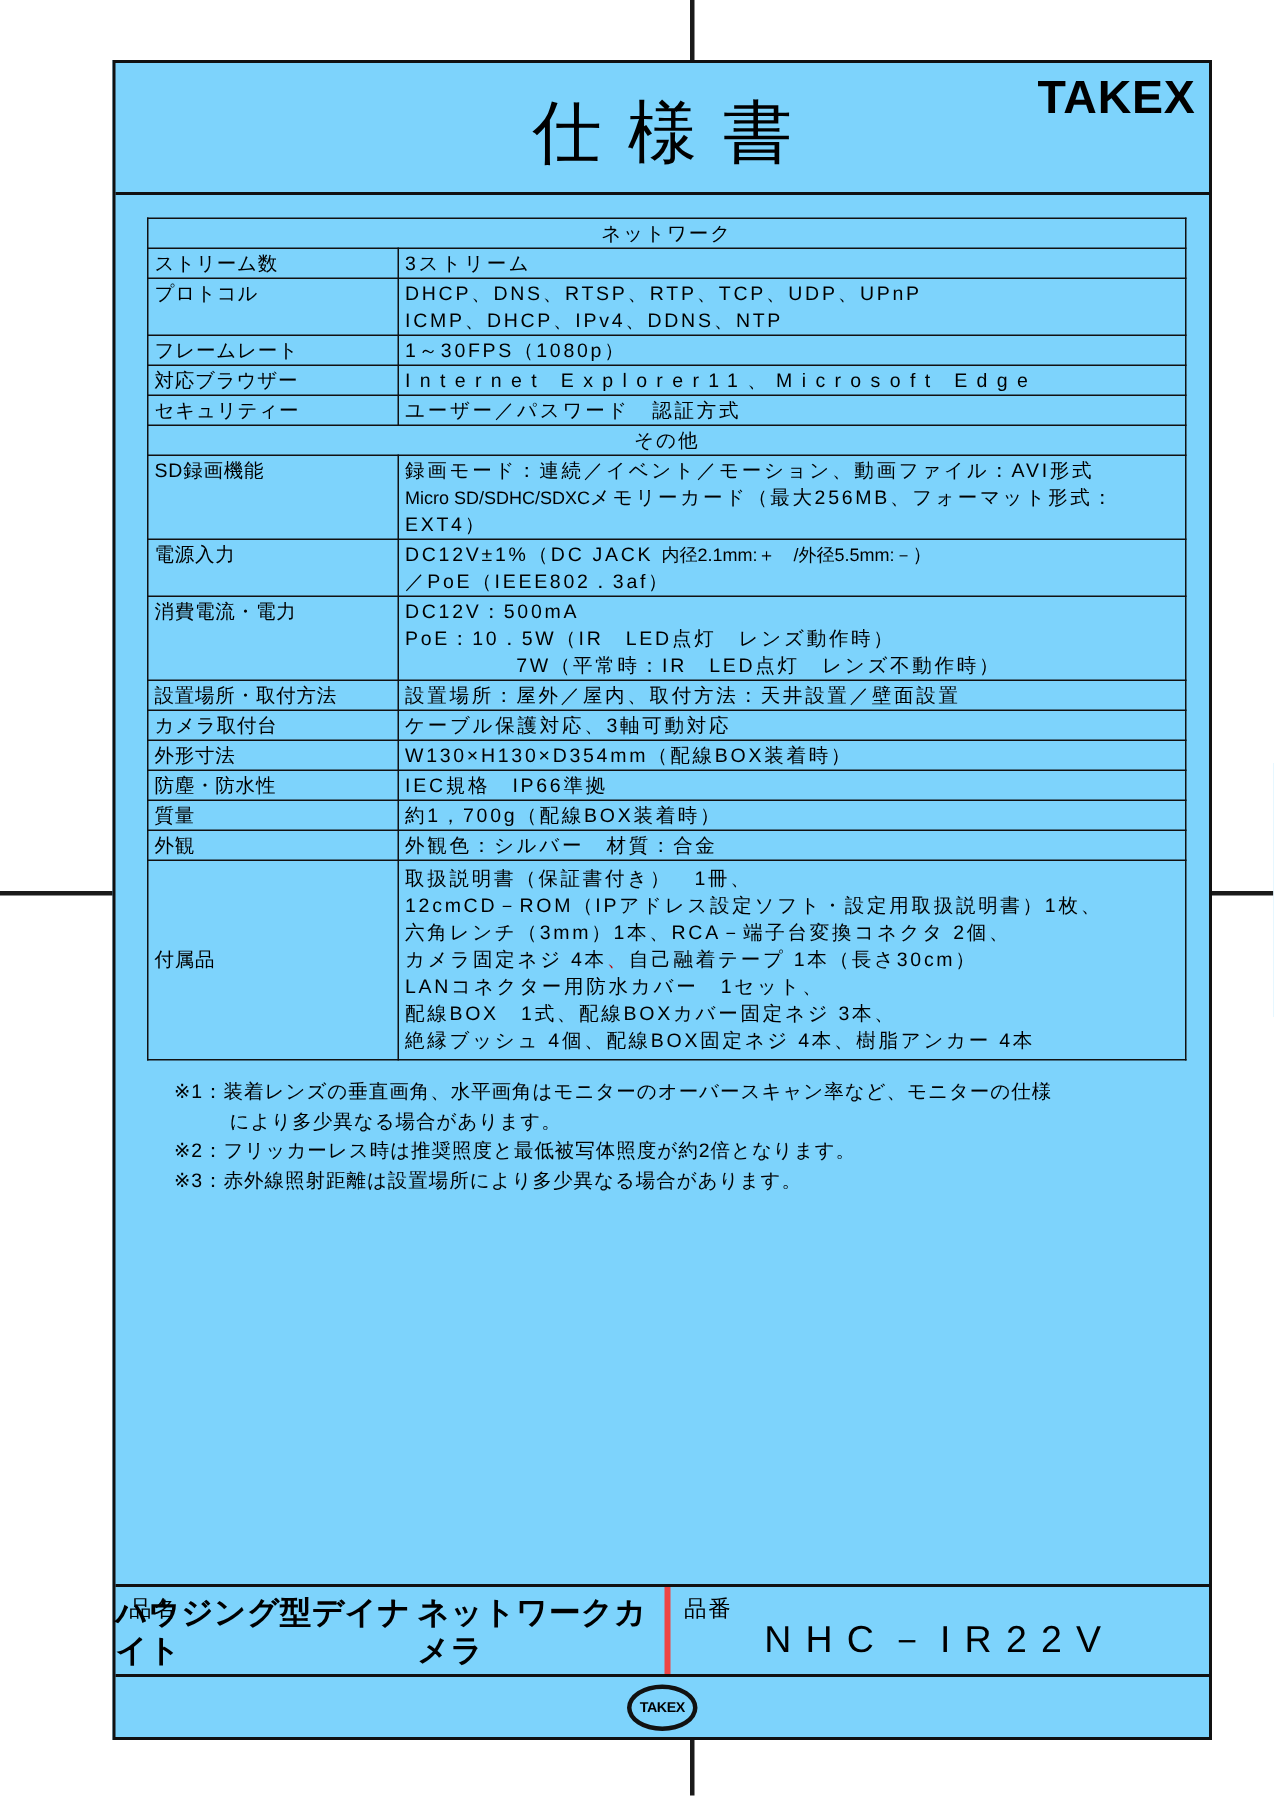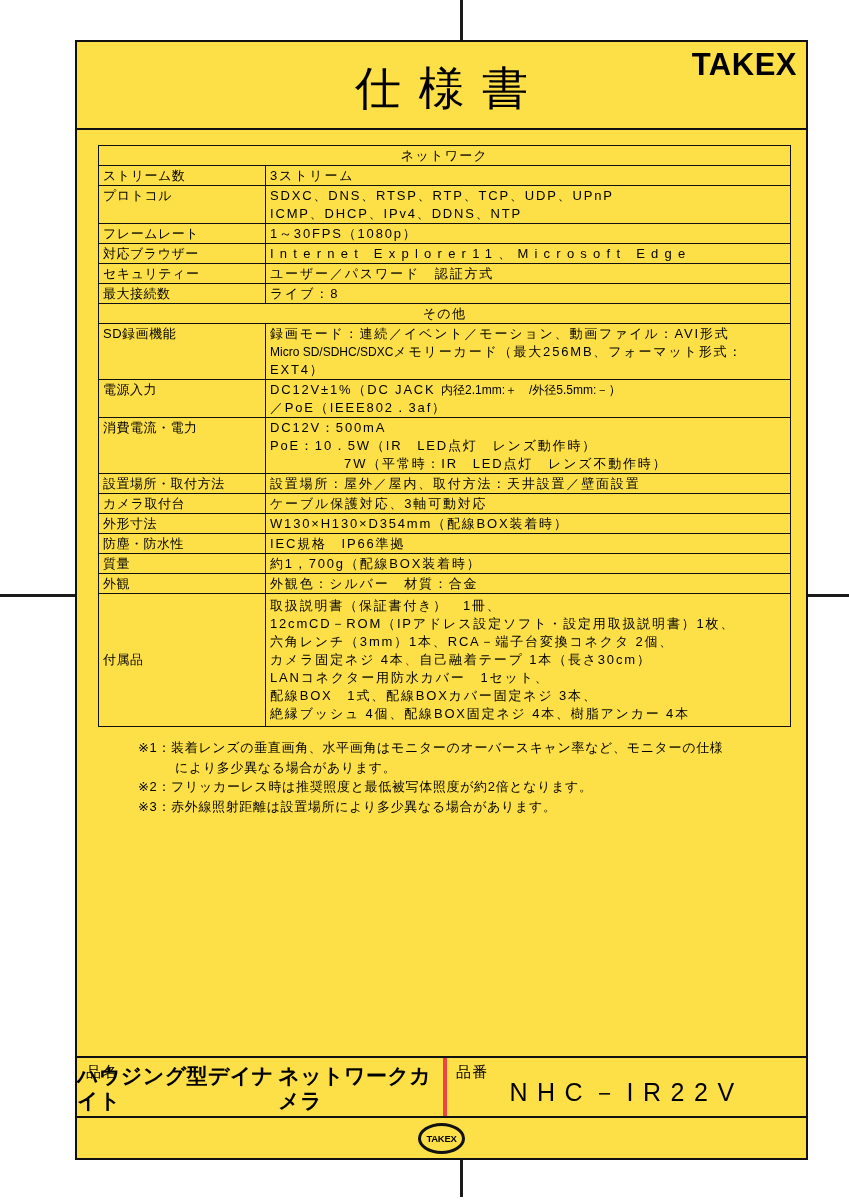--- a/index.html
+++ b/index.html
@@ -20,21 +20,21 @@
   .trim-top    { left: 460px; top: 0;      width: 3px;  height: 42px; }
   .trim-bottom { left: 460px; top: 1159px; width: 3px;  height: 38px; }
   .trim-left   { left: 0;     top: 594px;  width: 77px; height: 3px;  }
   .trim-right  { left: 805px; top: 594px;  width: 44px; height: 3px;  }
 
   .frame {
     position: absolute;
     left: 75px; top: 40px;
     width: 733px; height: 1120px;
     border: 2.5px solid #111;
-    background: #fde047;
+    background: #7dd3fc;
     display: flex;
     flex-direction: column;
   }
 
   
   .doc-header {
     height: 88px;
     border-bottom: 2.5px solid #111;
     position: relative;
     display: flex;
@@ -78,21 +78,21 @@
     height: 19px;
     letter-spacing: 0.1em;
   }
   td.lbl { width: 167px; letter-spacing: 0.04em; line-height: 18px; }
   td.val {}
   .line { white-space: pre-wrap; line-height: 18px; letter-spacing: 0.14em; }
   .line .narrow { font-size: 12px; letter-spacing: 0; }
   .line.wide { letter-spacing: 0.48em; }
 
   
-  .notes { margin: 11px 0 0 40px; font-size: 13px; }
+  .notes { margin: 11px 0 0 18px; font-size: 13px; }
   .note { padding-left: 37px; text-indent: -37px; line-height: 19.5px; letter-spacing: 0.05em; }
 
   
   .name-band {
     flex: none;
     height: 60px;
     border-top: 2.5px solid #111;
     display: flex;
   }
   .name-cell {
@@ -178,46 +178,40 @@
             </tr>
             <tr>
               <td class="lbl">ストリーム数</td>
               <td class="val">
                 <div class="line">3ストリーム</div>
               </td>
             </tr>
             <tr>
               <td class="lbl">プロトコル</td>
               <td class="val">
-                <div class="line">SDXC、DNS、RTSP、RTP、TCP、UDP、UPnP</div>
+                <div class="line">DHCP、DNS、RTSP、RTP、TCP、UDP、UPnP</div>
                 <div class="line">ICMP、DHCP、IPv4、DDNS、NTP</div>
               </td>
             </tr>
             <tr>
               <td class="lbl">フレームレート</td>
               <td class="val">
                 <div class="line">1～30FPS（1080p）</div>
               </td>
             </tr>
             <tr>
               <td class="lbl">対応ブラウザー</td>
               <td class="val">
                 <div class="line wide">Internet Explorer11、Microsoft Edge</div>
               </td>
             </tr>
             <tr>
               <td class="lbl">セキュリティー</td>
               <td class="val">
                 <div class="line">ユーザー／パスワード　認証方式</div>
-              </td>
-            </tr>
-            <tr>
-              <td class="lbl">最大接続数</td>
-              <td class="val">
-                <div class="line">ライブ：8</div>
               </td>
             </tr>
             <tr>
               <td class="sec" colspan="2">その他</td>
             </tr>
             <tr>
               <td class="lbl">SD録画機能</td>
               <td class="val">
                 <div class="line">録画モード：連続／イベント／モーション、動画ファイル：AVI形式</div>
                 <div class="line"><span class="narrow">Micro SD/SDHC/SDXC</span><span>メモリーカード（最大256MB、フォーマット形式：EXT4）</span></div>

